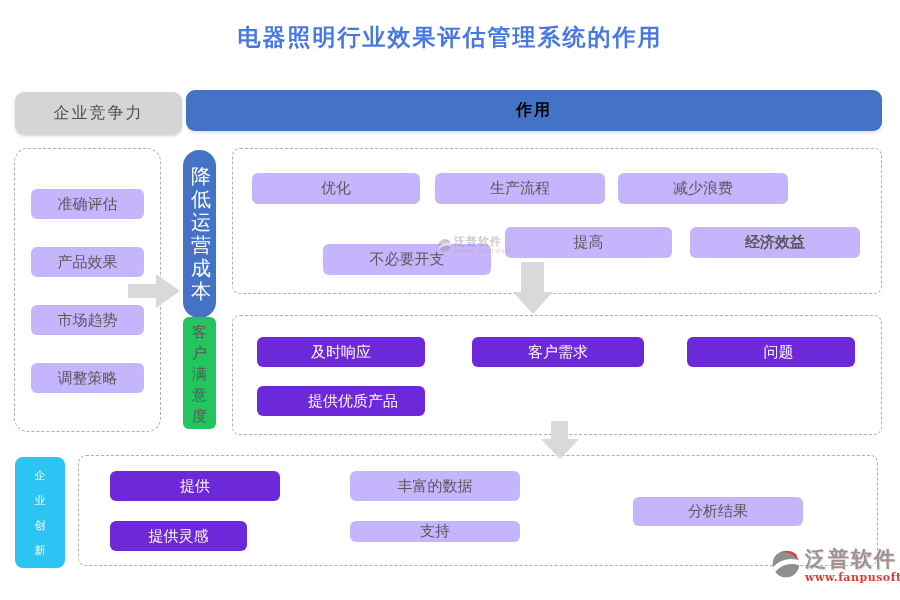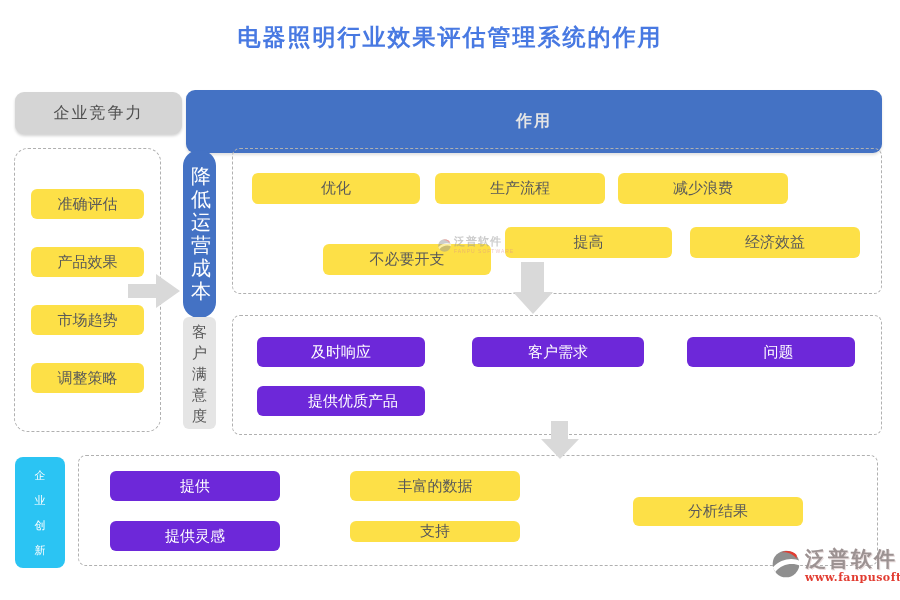--- a/index.html
+++ b/index.html
@@ -1,38 +1,38 @@
 <!DOCTYPE html>
 <html><head>
 <meta charset="utf-8">
 <style>
   html,body{margin:0;padding:0;background:#ffffff;}
   body{font-family:"Liberation Sans", sans-serif;}
   .canvas{position:relative;width:900px;height:600px;background:#ffffff;overflow:hidden;}
   .abs{position:absolute;box-sizing:border-box;}
   .pill{display:flex;align-items:center;justify-content:center;border-radius:6px;font-size:15px;white-space:nowrap;}
-  .light{background:#fde047;color:#595959;}
+  .light{background:#c4b5fd;color:#595959;}
   .dark{background:#6d28d9;color:#ffffff;}
   .dashed{border:1px dashed #b0b0b0;border-radius:10px;z-index:1;}
   .page-title{top:22px;left:0;width:900px;text-align:center;
     font-family:"DejaVu Serif", serif;font-weight:bold;font-size:23px;
     letter-spacing:2px;color:#4879e2;}
   .comp-header{left:15px;top:92px;width:167px;height:42px;border-radius:9px;
     background:#d5d5d5;color:#4f4f4f;font-family:"DejaVu Serif", serif;font-size:16px;
     display:flex;align-items:center;justify-content:center;letter-spacing:2px;
     box-shadow:0 2px 3px rgba(0,0,0,0.18);}
-  .role-header{left:186px;top:90px;width:696px;height:63px;border-radius:9px;
-    background:#4472c4;color:#e5e5e5;font-size:16px;font-weight:600;
+  .role-header{left:186px;top:90px;width:696px;height:41px;border-radius:9px;
+    background:#4472c4;color:#000000;font-size:16px;font-weight:600;
     display:flex;align-items:center;justify-content:center;letter-spacing:2px;
     box-shadow:0 2px 3px rgba(0,0,0,0.12);}
   .vlabel{display:flex;align-items:center;justify-content:center;z-index:2;}
   .vlabel span{display:block;width:17px;word-break:break-all;text-align:center;}
   .v-blue{left:183px;top:150px;width:33px;height:168px;background:#4472c4;border-radius:16px;
     color:#ffffff;font-size:20px;line-height:23px;}
-  .v-gray{left:183px;top:317px;width:33px;height:112px;background:#e5e5e5;border-radius:6px;
+  .v-gray{left:183px;top:317px;width:33px;height:112px;background:#22c55e;border-radius:6px;
     color:#595959;font-size:15px;line-height:21px;}
   .v-cyan{left:15px;top:457px;width:50px;height:111px;background:#2bc4f3;border-radius:8px;
     color:#ffffff;font-size:11px;line-height:25px;}
   .arrow{z-index:5;}
   .watermark{left:437px;top:236px;display:flex;align-items:center;gap:2px;opacity:0.5;z-index:3;}
   .watermark .wm-txt{display:flex;flex-direction:column;line-height:1;}
   .watermark .wm-name{font-size:11px;font-weight:bold;color:#9a9a9a;letter-spacing:1px;}
   .watermark .wm-sub{font-size:5px;color:#d98c8c;letter-spacing:1px;margin-top:2px;}
   .brand{left:770px;top:548px;display:flex;align-items:flex-start;gap:3px;z-index:3;}
   .brand .b-txt{display:flex;flex-direction:column;line-height:1;}
@@ -69,21 +69,21 @@
   <div class="abs vlabel v-gray">
     <span>客户满意度</span>
   </div>
 
   <div class="abs dashed" style="left:232px;top:148px;width:650px;height:146px;border-radius:8px;">
     <div class="abs pill light" style="left:19px;top:24px;width:168px;height:31px;">优化</div>
     <div class="abs pill light" style="left:202px;top:24px;width:170px;height:31px;">生产流程</div>
     <div class="abs pill light" style="left:385px;top:24px;width:170px;height:31px;">减少浪费</div>
     <div class="abs pill light" style="left:90px;top:95px;width:168px;height:31px;">不必要开支</div>
     <div class="abs pill light" style="left:272px;top:78px;width:167px;height:31px;">提高</div>
-    <div class="abs pill light" style="left:457px;top:78px;width:170px;height:31px;">经济效益</div>
+    <div class="abs pill light" style="left:457px;top:78px;width:170px;height:31px;font-weight:bold;">经济效益</div>
   </div>
 
   <div class="abs watermark">
     <svg width="15" height="15" viewBox="0 0 36 36">
       <circle cx="18" cy="18" r="15" fill="#9a9a9a"></circle>
       <path d="M3,22 C12,12 26,10 34,15 L34,20 C25,16 13,18 6,27 Z" fill="#ffffff"></path>
       <path d="M30,8 C26,3 18,2 13,5 C20,4 26,7 30,12 Z" fill="#e23c31"></path>
     </svg>
     <div class="wm-txt">
       <span class="wm-name">泛普软件</span>
@@ -106,21 +106,21 @@
     <polygon points="10,0 27,0 27,18 38,18 19,38 0,18 10,18" fill="#d9d9d9"></polygon>
   </svg>
 
   <div class="abs vlabel v-cyan">
     <span>企业创新</span>
   </div>
 
   <div class="abs dashed" style="left:78px;top:455px;width:800px;height:111px;border-radius:8px;">
     <div class="abs pill dark" style="left:31px;top:15px;width:170px;height:30px;">提供</div>
     <div class="abs pill light" style="left:271px;top:15px;width:170px;height:30px;">丰富的数据</div>
-    <div class="abs pill dark" style="left:31px;top:65px;width:170px;height:30px;">提供灵感</div>
+    <div class="abs pill dark" style="left:31px;top:65px;width:137px;height:30px;">提供灵感</div>
     <div class="abs pill light" style="left:271px;top:65px;width:170px;height:21px;">支持</div>
     <div class="abs pill light" style="left:554px;top:41px;width:170px;height:29px;">分析结果</div>
   </div>
 
   <div class="abs brand">
     <svg width="32" height="32" viewBox="0 0 36 36">
       <circle cx="18" cy="18" r="15" fill="#8f8f8f"></circle>
       <path d="M3,22 C12,12 26,10 34,15 L34,20 C25,16 13,18 6,27 Z" fill="#ffffff"></path>
       <path d="M30,8 C26,3 18,2 13,5 C20,4 26,7 30,12 Z" fill="#e23c31"></path>
     </svg>

